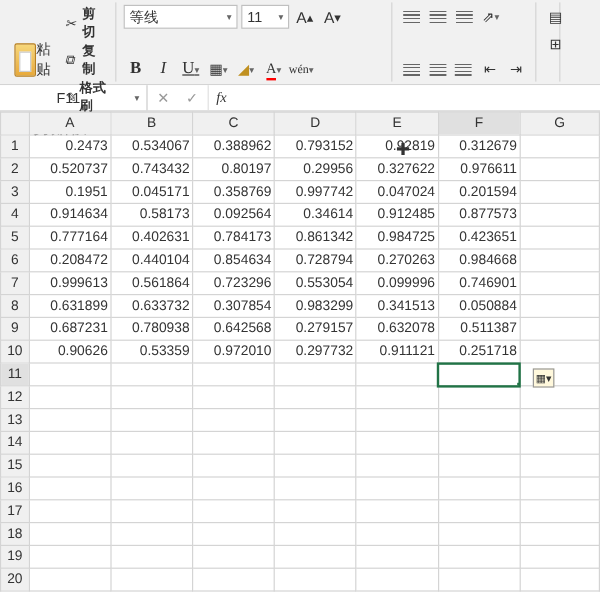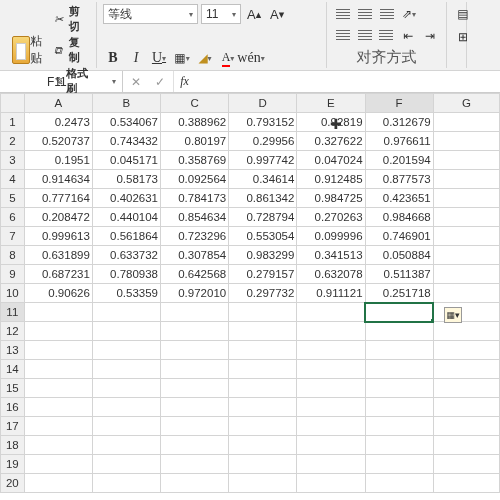--- a/index.html
+++ b/index.html
@@ -105,21 +105,21 @@
           </div>
         <div class="btn">
             <span style="color:#c09020">◢</span>
             <span class="dd">▾</span>
           </div>
         <div class="btn">
             <span class="abc" style="border-bottom:2px solid red">A</span>
             <span class="dd">▾</span>
           </div>
         <div class="btn">
-            <span class="abc" style="font-size:14px">wén</span>
+            <span class="abc" style="font-size:10px">wén</span>
             <span class="dd">▾</span>
           </div>
       </div>
     </div>
 
     <div class="group align-group">
       <div class="al-row">
         <div class="btn">
             <span class="lines"></span>
           </div>
@@ -137,21 +137,20 @@
           </div>
         <div class="btn">
             <span class="lines"></span>
           </div>
         <div class="btn">
             <span class="lines"></span>
           </div>
         <div class="btn">⇤</div>
         <div class="btn">⇥</div>
       </div>
-      <div class="group-label">对齐方式</div>
     </div>
     <div class="group" style="width:20px">
       <div class="btn">▤</div>
       <div class="btn">⊞</div>
       <div class="group-label">&nbsp;</div>
     </div>
   </div>
 </div>
 
 <div class="namebox-row">

